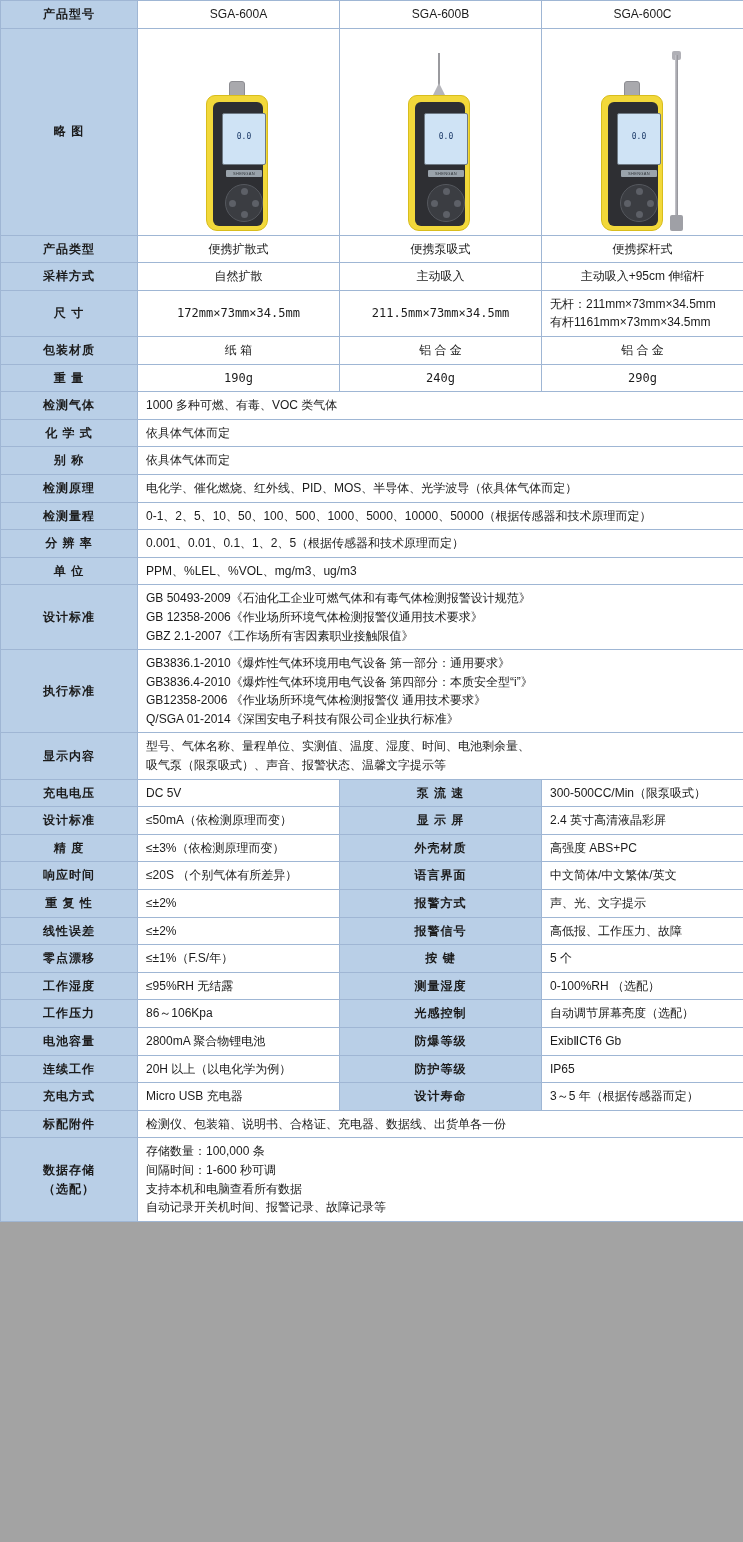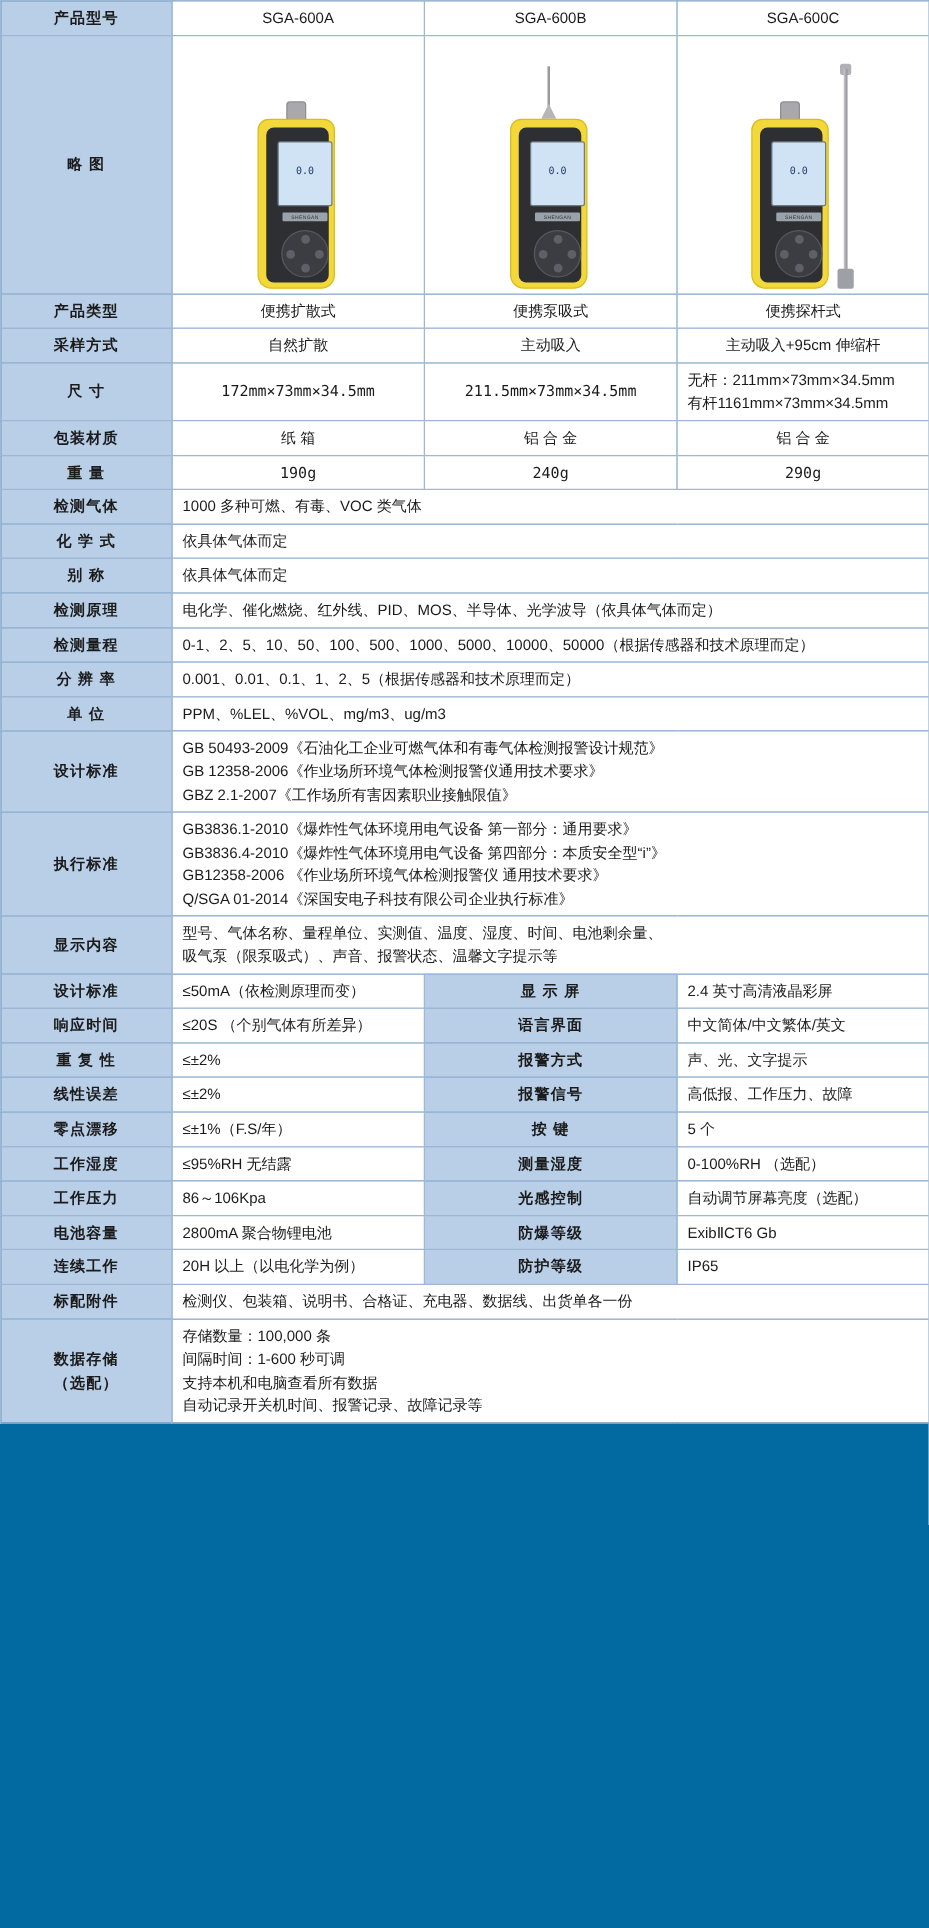--- a/index.html
+++ b/index.html
@@ -5,21 +5,21 @@
   * { box-sizing: border-box; }
   html, body {
     margin: 0; padding: 0;
     background: #ffffff;
     font-family: "Liberation Sans", "DejaVu Sans", sans-serif;
   }
   .sheet {
     width: 743px;
     height: 1542px;
     position: relative;
-    background: #0369a1;
+    background: #a3a3a3;
     overflow: hidden;
   }
   table.spec {
     width: 743px;
     border-collapse: collapse;
     table-layout: fixed;
   }
   table.spec td {
     border: 1px solid #9fb6d4;
     padding: 4px 8px;
@@ -356,26 +356,38 @@
 GB12358-2006 《作业场所环境气体检测报警仪 通用技术要求》
 Q/SGA 01-2014《深国安电子科技有限公司企业执行标准》</td>
       </tr>
       <tr>
         <td class="lbl">显示内容</td>
         <td class="val multi" colspan="3">型号、气体名称、量程单位、实测值、温度、湿度、时间、电池剩余量、
 吸气泵（限泵吸式）、声音、报警状态、温馨文字提示等</td>
       </tr>
 
       <tr>
+        <td class="lbl">充电电压</td>
+        <td class="val">DC 5V</td>
+        <td class="lbl2">泵 流 速</td>
+        <td class="val">300-500CC/Min（限泵吸式）</td>
+      </tr>
+      <tr>
         <td class="lbl">设计标准</td>
         <td class="val">≤50mA（依检测原理而变）</td>
         <td class="lbl2">显 示 屏</td>
         <td class="val">2.4 英寸高清液晶彩屏</td>
       </tr>
       <tr>
+        <td class="lbl">精  度</td>
+        <td class="val">≤±3%（依检测原理而变）</td>
+        <td class="lbl2">外壳材质</td>
+        <td class="val">高强度 ABS+PC</td>
+      </tr>
+      <tr>
         <td class="lbl">响应时间</td>
         <td class="val">≤20S （个别气体有所差异）</td>
         <td class="lbl2">语言界面</td>
         <td class="val">中文简体/中文繁体/英文</td>
       </tr>
       <tr>
         <td class="lbl">重 复 性</td>
         <td class="val">≤±2%</td>
         <td class="lbl2">报警方式</td>
         <td class="val">声、光、文字提示</td>
@@ -408,20 +420,26 @@
         <td class="lbl">电池容量</td>
         <td class="val">2800mA 聚合物锂电池</td>
         <td class="lbl2">防爆等级</td>
         <td class="val">ExibⅡCT6 Gb</td>
       </tr>
       <tr>
         <td class="lbl">连续工作</td>
         <td class="val">20H 以上（以电化学为例）</td>
         <td class="lbl2">防护等级</td>
         <td class="val">IP65</td>
+      </tr>
+      <tr>
+        <td class="lbl">充电方式</td>
+        <td class="val">Micro USB 充电器</td>
+        <td class="lbl2">设计寿命</td>
+        <td class="val">3～5 年（根据传感器而定）</td>
       </tr>
 
       <tr>
         <td class="lbl">标配附件</td>
         <td class="val" colspan="3">检测仪、包装箱、说明书、合格证、充电器、数据线、出货单各一份</td>
       </tr>
       <tr>
         <td class="lbl multi">数据存储
 （选配）</td>
         <td class="val multi" colspan="3">存储数量：100,000 条

